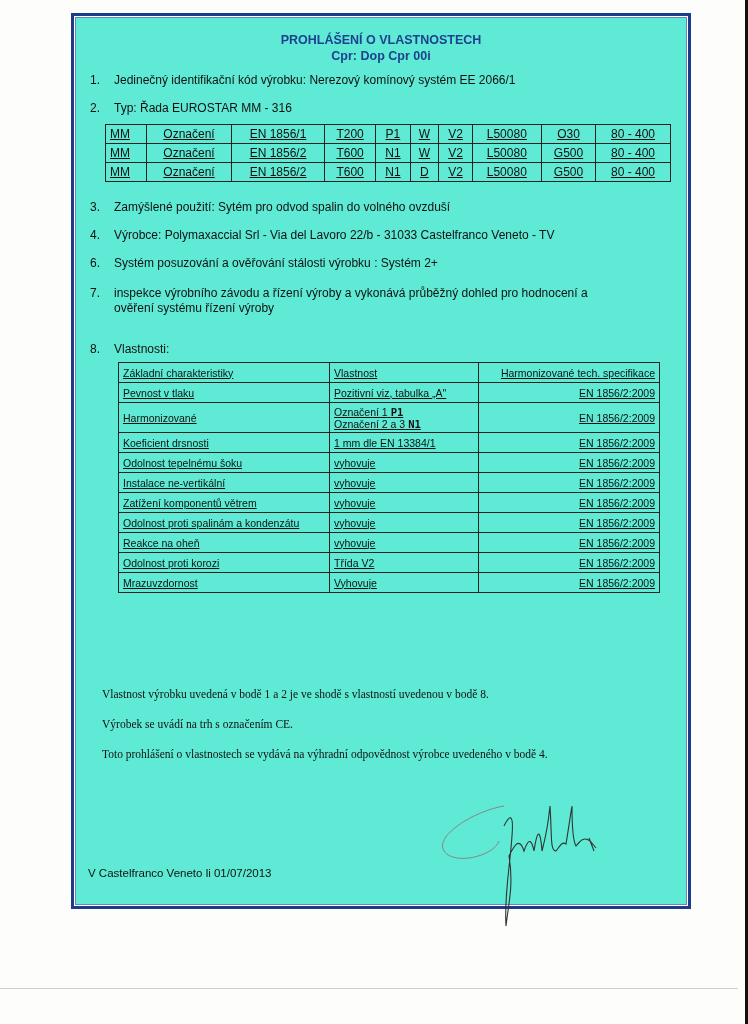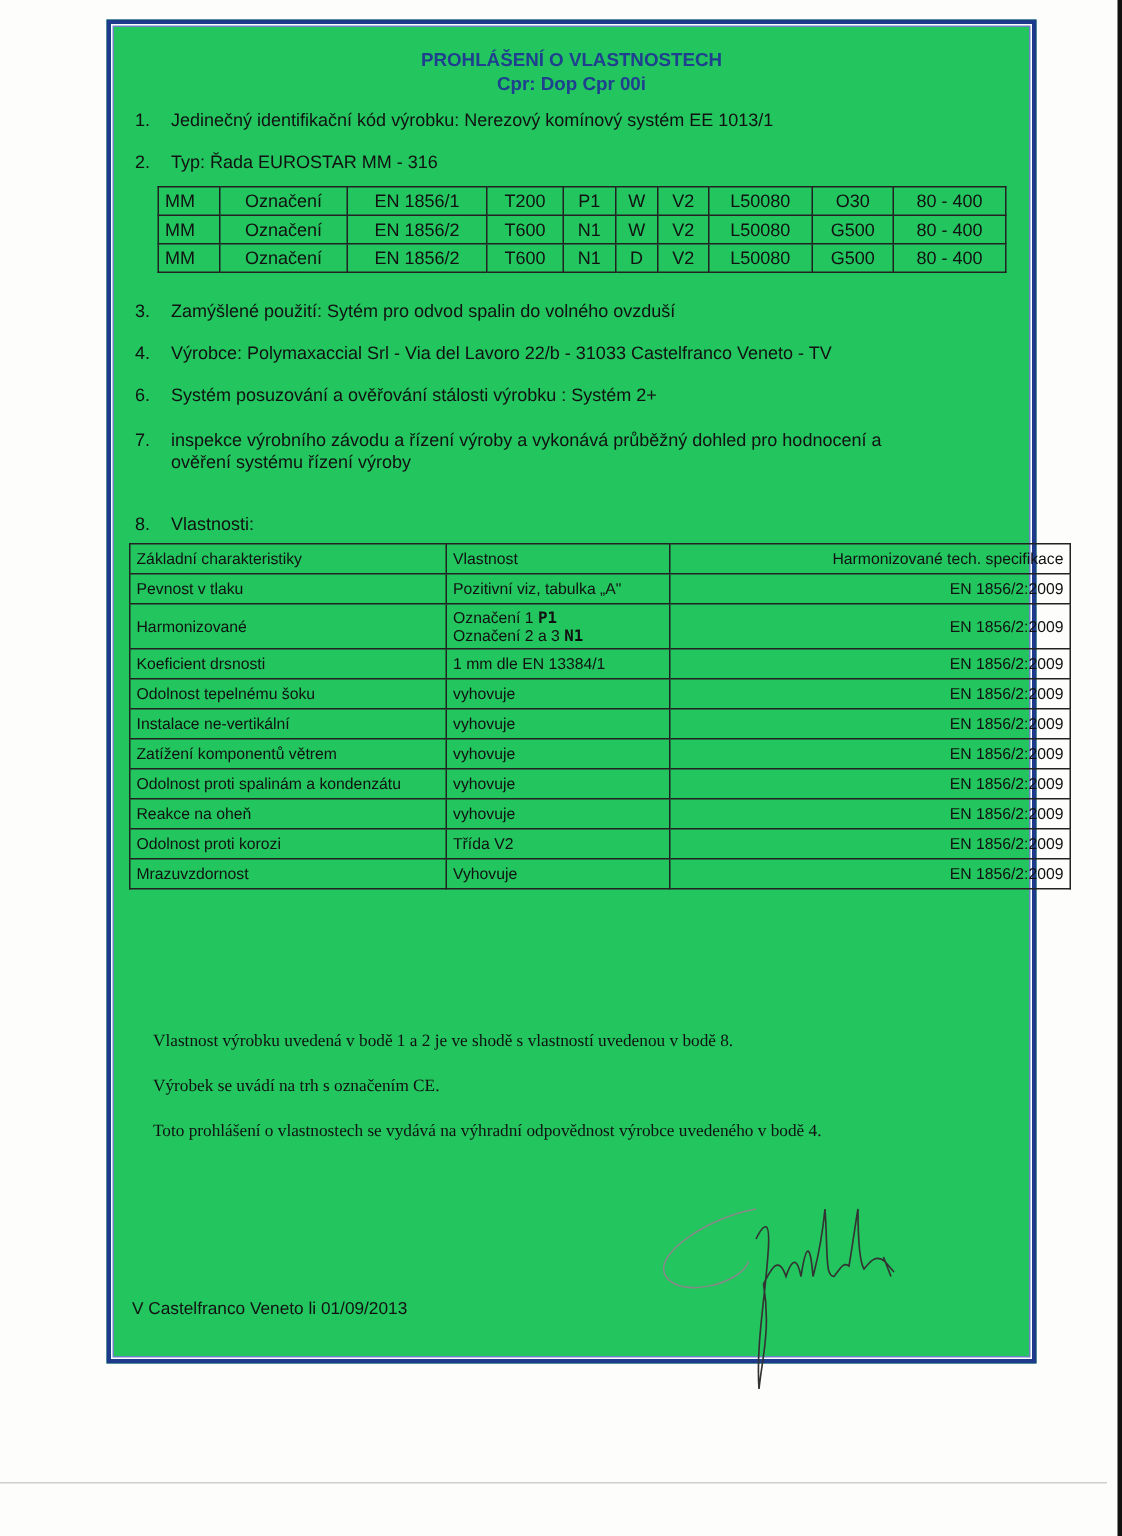--- a/index.html
+++ b/index.html
@@ -1,30 +1,30 @@
 <!DOCTYPE html>
 <html><head>
 <meta charset="utf-8">
 <style>
   html, body { margin:0; padding:0; }
   body { width:748px; height:1024px; background:#fdfdfb; position:relative; overflow:hidden;
          font-family:"Liberation Sans", "DejaVu Sans", sans-serif; color:#111; }
   .frame { position:absolute; left:71px; top:13px; width:614px; height:890px;
-           border:3px solid #1e3a8a; box-shadow: inset 0 0 0 1px #fff, inset 0 0 0 2px #6b82c4; background:#22c55e; }
+           border:3px solid #1e3a8a; box-shadow: inset 0 0 0 1px #fff, inset 0 0 0 2px #6b82c4; background:#5eead4; }
   .title { position:absolute; left:0; right:0; top:16px; text-align:center; color:#1f3f8f; font-weight:bold;
            font-size:12.5px; line-height:16px; }
   .item { position:absolute; left:16px; font-size:12px; line-height:15px; }
   .item .num { display:inline-block; width:24px; }
   .item .txt { display:inline-block; vertical-align:top; }
-  table { border-collapse:collapse; position:absolute; font-size:11.5px; }
+  table { border-collapse:collapse; position:absolute; font-size:11.5px;text-decoration:underline; }
   td { border:1px solid #222; padding:0 4px; height:18px; white-space:nowrap; }
   .t1 { left:31px; top:108px; width:566px; }
   .t1 td { text-align:center; font-size:12px; }
   .t1 td:first-child { text-align:left; }
-  .t2 { left:12px; top:346px; width:628px; font-size:10.5px; }
+  .t2 { left:44px; top:346px; width:542px; font-size:10.5px; }
   .t2 td { height:19px; }
   .t2 td.c1 { width:202px; text-align:left; }
   .t2 td.c2 { width:140px; text-align:left; }
   .t2 td.c3 { text-align:right; }
   .t2 tr.tall td { height:29px; }
   .t2 .line2 { display:block; line-height:12px; }
   .t2 b { font-family:"DejaVu Sans Mono", monospace; font-size:10.5px; }
   .concl { position:absolute; left:28px; font-size:11.5px;font-family:Liberation Serif, serif; }
   .place { position:absolute; left:14px; top:851px; font-size:11.5px; }
   .sig { position:absolute; left:360px; top:780px; }
@@ -34,21 +34,21 @@
 </head>
 <body>
 
 <div class="frame">
   <div class="title">
     <div>PROHLÁŠENÍ O VLASTNOSTECH</div>
     <div>Cpr: Dop Cpr 00i</div>
   </div>
 
   <div class="item" style="top:57px">
-    <span class="num">1.</span><span class="txt">Jedinečný identifikační kód výrobku: Nerezový komínový systém EE 1013/1</span>
+    <span class="num">1.</span><span class="txt">Jedinečný identifikační kód výrobku: Nerezový komínový systém EE 2066/1</span>
   </div>
   <div class="item" style="top:85px">
     <span class="num">2.</span><span class="txt">Typ:  Řada EUROSTAR MM -  316</span>
   </div>
 
   <table class="t1">
     <tbody id="t1body">
         <tr>
           <td>MM</td>
           <td>Označení</td>
@@ -169,21 +169,21 @@
           <td class="c2">Vyhovuje</td>
           <td class="c3">EN 1856/2:2009</td>
         </tr>
       </tbody>
   </table>
 
   <div class="concl" style="top:672px">Vlastnost výrobku uvedená v bodě 1 a 2 je ve shodě s vlastností uvedenou v bodě 8.</div>
   <div class="concl" style="top:702px">Výrobek se uvádí na trh s označením CE.</div>
   <div class="concl" style="top:732px">Toto prohlášení o vlastnostech se vydává na výhradní odpovědnost výrobce uvedeného v bodě 4.</div>
 
-  <div class="place">V Castelfranco Veneto li 01/09/2013</div>
+  <div class="place">V Castelfranco Veneto li 01/07/2013</div>
 
   <svg class="sig" width="230" height="140" viewBox="0 0 230 140">
     <path d="M70,10 C40,15 0,40 10,55 C20,70 60,60 65,45" fill="none" stroke="#888" stroke-width="1"></path>
     <path d="M70,30 C75,20 80,15 78,40 C76,70 70,100 72,130 C74,110 80,90 75,60 C80,50 85,40 90,55 C95,40 98,45 100,55 C103,35 106,30 108,55 C112,40 115,20 116,10 C118,40 116,55 122,55 C126,50 128,45 132,48 C135,30 137,15 138,10 C138,30 139,45 142,50 C146,45 150,40 156,45 L162,52 M155,42 L160,55" fill="none" stroke="#333" stroke-width="1.1"></path>
   </svg>
 </div>
 
 <div class="bottomline"></div>
 <div class="rightedge"></div>
 

